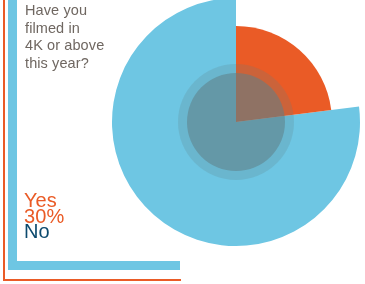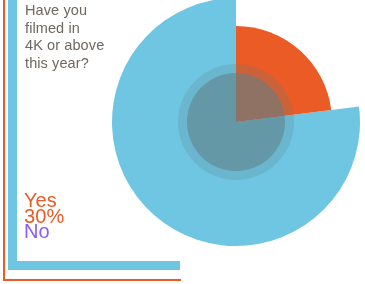--- a/index.html
+++ b/index.html
@@ -71,21 +71,21 @@
     width: 90px;
   }
   .legend-row {
     font-size: 20px;
     line-height: 15.5px;
     letter-spacing: 0.1px;
   }
   .legend-yes-label,
   .legend-yes-value { color: #ea5b26; }
   .legend-no-label,
-  .legend-no-value { color: #8b5cf6; }
+  .legend-no-value { color: #0c4a6e; }
 
   
   .chart-wrap {
     position: absolute;
     left: 0;
     top: 0;
     width: 365px;
     height: 284px;
     pointer-events: none;
   }

